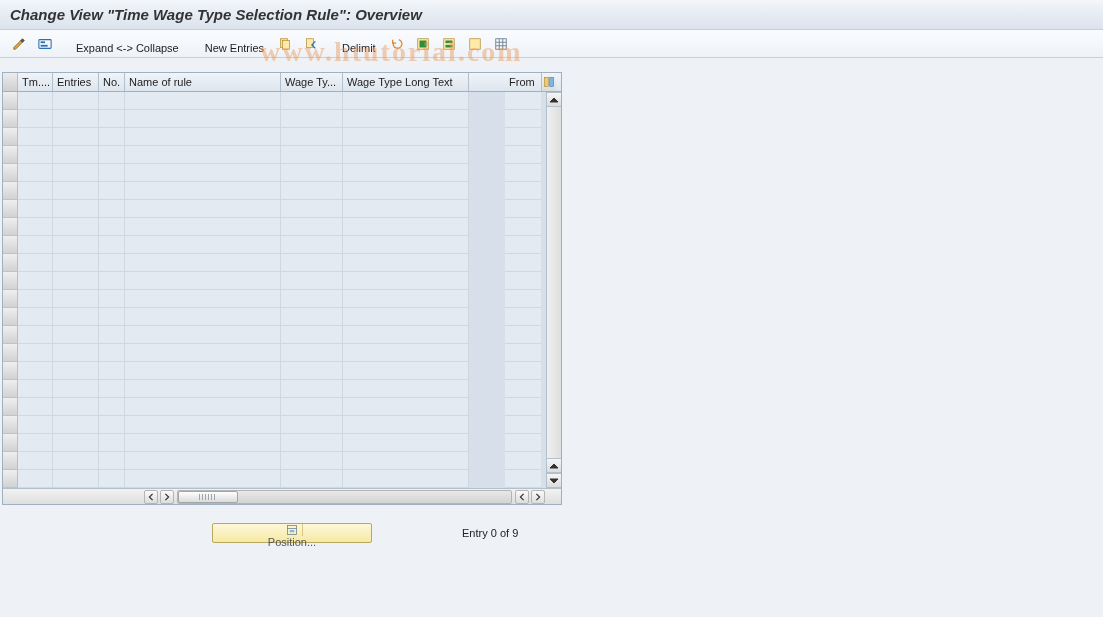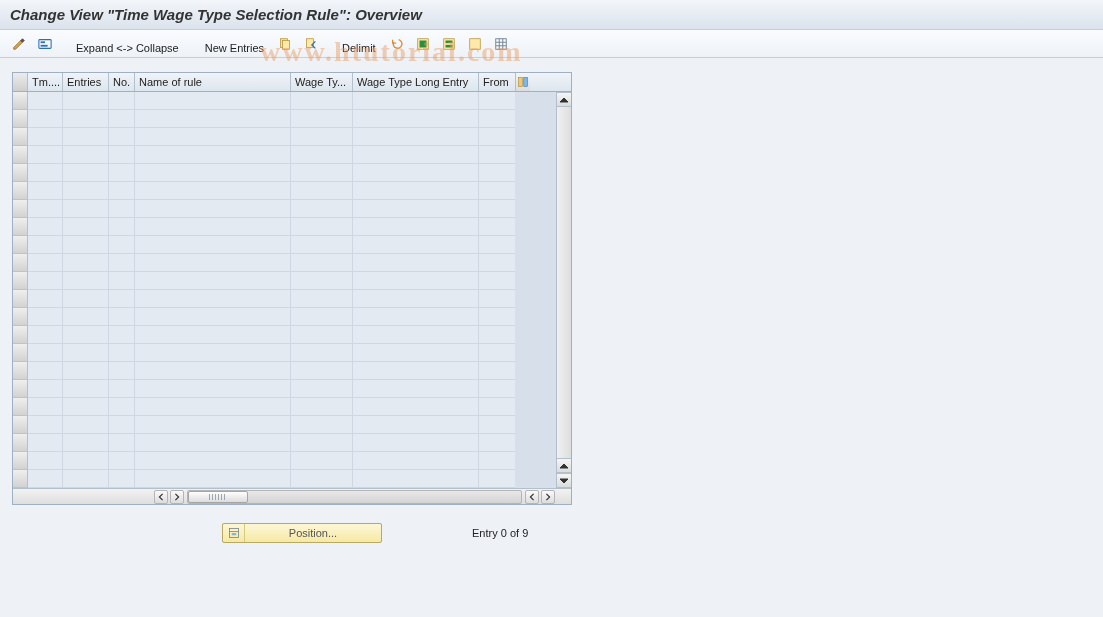--- a/index.html
+++ b/index.html
@@ -22,21 +22,21 @@
     border-bottom:1px solid #c8cfd8;
     display:flex; align-items:center; padding:0 8px; gap:4px;
     color:#222;
   }
   .tb-btn { height:20px; min-width:20px; display:flex; align-items:center; justify-content:center; padding:0 3px; border:1px solid transparent; border-radius:2px; }
   .tb-btn.icon svg { width:14px; height:14px; }
   .tb-text { padding:0 6px; height:20px; display:flex; align-items:flex-end; }
   .tb-sep { width:6px; }
 
   
-  .content { padding:14px 10px 0 12px; }
+  .content { padding:14px 10px 0 2px; }
 
   
   .grid-wrap {
     width:560px;
     background:#d7e0ea;
     border:1px solid #9fb0c2;
     position:relative;
   }
 
   
@@ -66,41 +66,41 @@
   .hscroll { height:16px; display:flex; align-items:center; background:linear-gradient(#f2f2f2,#dedede); border-top:1px solid #b2bfcd; }
   .hscroll-spacer-left { width:140px; }
   .hscroll-btn { width:14px; height:14px; display:flex; align-items:center; justify-content:center; background:linear-gradient(#fafafa,#dcdcdc); border:1px solid #b5b5b5; border-radius:2px; margin:0 1px;}
   .hscroll-btn svg { width:8px; height:8px; fill:#333; stroke:#333; }
   .hscroll-track { flex:1; height:14px; background:linear-gradient(#e8e8e8,#d4d4d4); margin:0 2px; position:relative; border:1px solid #b5b5b5; border-radius:2px;}
   .hscroll-thumb { position:absolute; left:0; width:60px; height:12px; top:0; background:linear-gradient(#fefefe,#dcdcdc); border:1px solid #a5a5a5; border-radius:2px; display:flex; align-items:center; justify-content:center;}
   .hscroll-thumb .grip { width:18px; height:6px; background:repeating-linear-gradient(to right,#9aa6b2 0 1px, transparent 1px 3px); }
 
   
   .footerbar { margin-top:18px; width:560px; display:flex; align-items:center; }
-  .position-btn { margin-left:210px; width:160px; height:20px; display:flex; align-items:center; background:linear-gradient(#fdf7d8,#f6e9a4); border:1px solid #b9a85f; border-radius:2px; font-size:11px; color:#555;}
+  .position-btn { margin-left:210px; width:160px; height:20px; display:flex; align-items:center; background:linear-gradient(#fdf7d8,#f6e9a4); border:1px solid #b9a85f; border-radius:2px; font-size:11px; color:#555;flex-direction:column;}
   .position-btn .picon { width:22px; height:18px; display:flex; align-items:center; justify-content:center; border-right:1px solid #d6c87e; }
   .position-btn .picon svg { width:12px; height:12px; }
   .position-btn .plabel { flex:1; text-align:center; }
   .entry-text { margin-left:90px; font-size:11px; color:#222; }
 
   
   .watermark {
     position:absolute; top:36px; left:260px; font-size:28px; font-weight:bold;
     color:rgba(232,152,90,0.45); letter-spacing:2px; pointer-events:none;
     font-family: Georgia, 'Times New Roman', serif;
   }
 
   
   .cw-tm { width:35px; }
   .cw-dy { width:46px; }
   .cw-no { width:26px; }
   .cw-name { width:156px; }
   .cw-wt { width:62px; }
   .cw-wtl { width:126px; }
-  .cw-from { width:36px; }
+  .cw-from { width:36px;margin-left:36px; }
 
 </style>
 </head>
 <body>
 
 <div class="titlebar">
   <span>Change View "Time Wage Type Selection Rule": Overview</span>
 </div>
 
 <div class="toolbar">
@@ -194,21 +194,21 @@
           <div class="gh-col cw-no">
               <span>No.</span>
             </div>
           <div class="gh-col cw-name">
               <span>Name of rule</span>
             </div>
           <div class="gh-col cw-wt">
               <span>Wage Ty...</span>
             </div>
           <div class="gh-col cw-wtl">
-              <span>Wage Type Long Entry</span>
+              <span>Wage Type Long Text</span>
             </div>
           <div class="gh-col cw-from" style="border-right:none;">
               <span>From</span>
             </div>
           <div class="gh-scroll">
             <svg viewBox="0 0 16 16">
                 <rect x="2" y="2" width="5" height="12" fill="#f2c96b" stroke="#9b7a2a" stroke-width="0.7"></rect>
                 <rect x="9" y="2" width="5" height="12" fill="#7ab8e8" stroke="#2c6fb3" stroke-width="0.7"></rect>
               </svg>
           </div>

